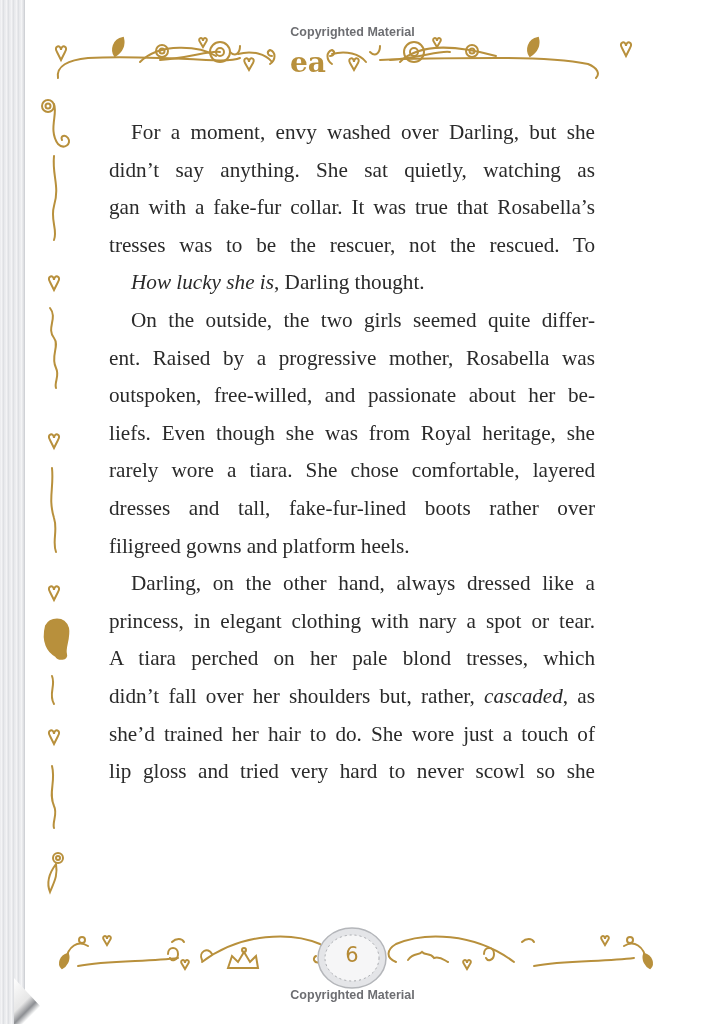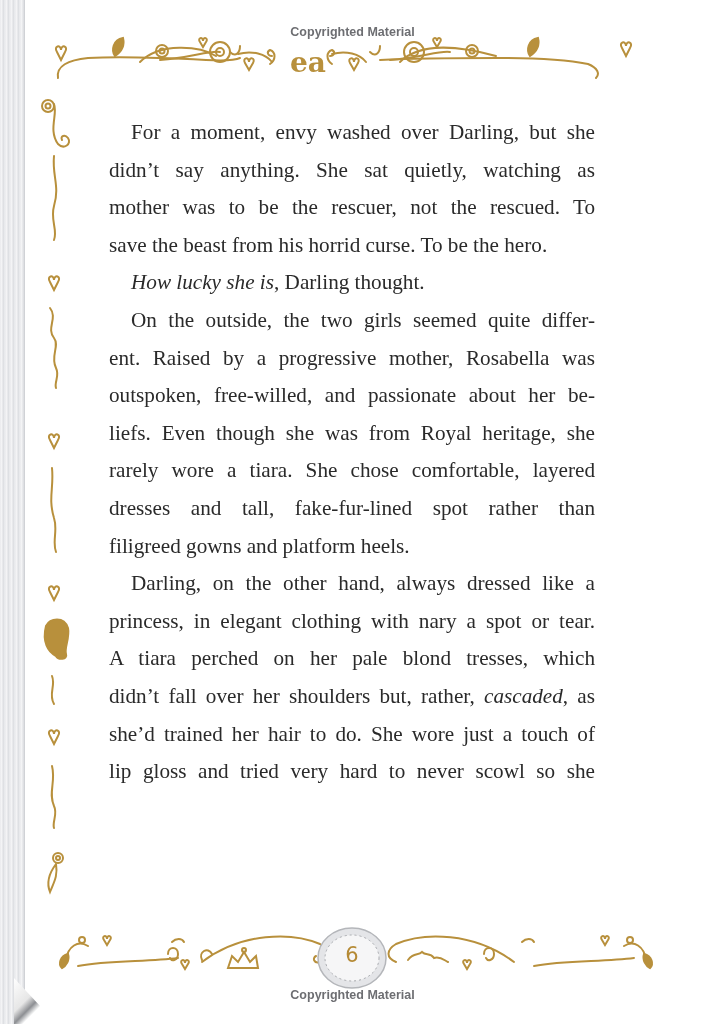--- a/index.html
+++ b/index.html
@@ -80,29 +80,29 @@
   <path d="M16 670 c4 16 -4 26 2 40 c4 8 -2 16 0 22"></path>
   <circle cx="22" cy="762" r="5"></circle>
       <circle cx="22" cy="762" r="2"></circle>
   <path d="M20 768 c-6 8 -10 18 -6 28 c4 -10 8 -16 6 -28"></path>
 </svg>
 </div>
 
 <div class="text-block">
   <div class="line indent"><span>For a moment, envy washed over Darling, but she</span></div>
   <div class="line"><span>didn’t say anything. She sat quietly, watching as</span></div>
-  <div class="line"><span>mother was to be the rescuer, not the rescued. To</span></div>
-  <div class="line last"><span>save the beast from his horrid curse. To be the hero.</span></div>
+  <div class="line"><span>gan with a fake-fur collar. It was true that Rosabella’s</span></div>
+  <div class="line"><span>tresses was to be the rescuer, not the rescued. To</span></div>
   <div class="line indent last"><i>How lucky she is</i><span>, Darling thought.</span></div>
   <div class="line indent"><span>On the outside, the two girls seemed quite differ-</span></div>
   <div class="line"><span>ent. Raised by a progressive mother, Rosabella was</span></div>
   <div class="line"><span>outspoken, free-willed, and passionate about her be-</span></div>
   <div class="line"><span>liefs. Even though she was from Royal heritage, she</span></div>
   <div class="line"><span>rarely wore a tiara. She chose comfortable, layered</span></div>
-  <div class="line"><span>dresses and tall, fake-fur-lined spot rather than</span></div>
+  <div class="line"><span>dresses and tall, fake-fur-lined boots rather over</span></div>
   <div class="line last"><span>filigreed gowns and platform heels.</span></div>
   <div class="line indent"><span>Darling, on the other hand, always dressed like a</span></div>
   <div class="line"><span>princess, in elegant clothing with nary a spot or tear.</span></div>
   <div class="line"><span>A tiara perched on her pale blond tresses, which</span></div>
   <div class="line"><span>didn’t fall over her shoulders but, rather, </span><i>cascaded</i><span>, as</span></div>
   <div class="line"><span>she’d trained her hair to do. She wore just a touch of</span></div>
   <div class="line"><span>lip gloss and tried very hard to never scowl so she</span></div>
 </div>
 
 <div class="ornament" style="left:52px;top:920px;">

